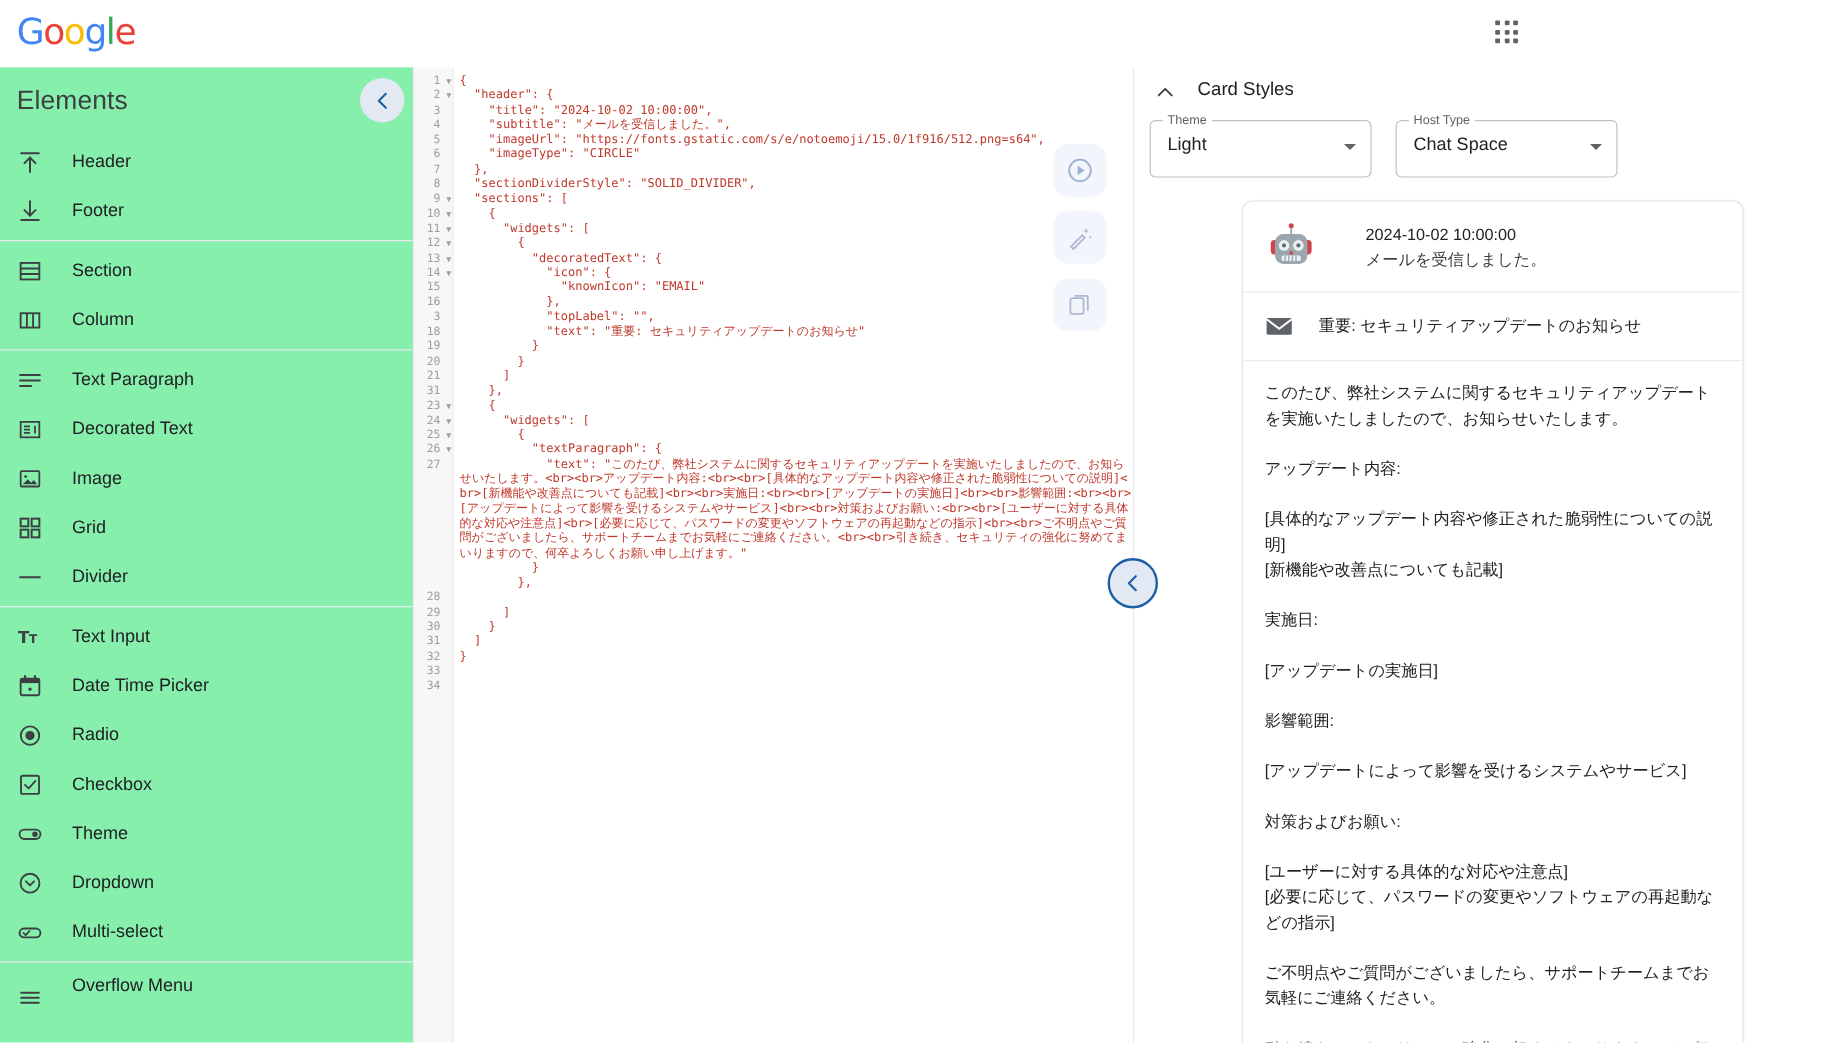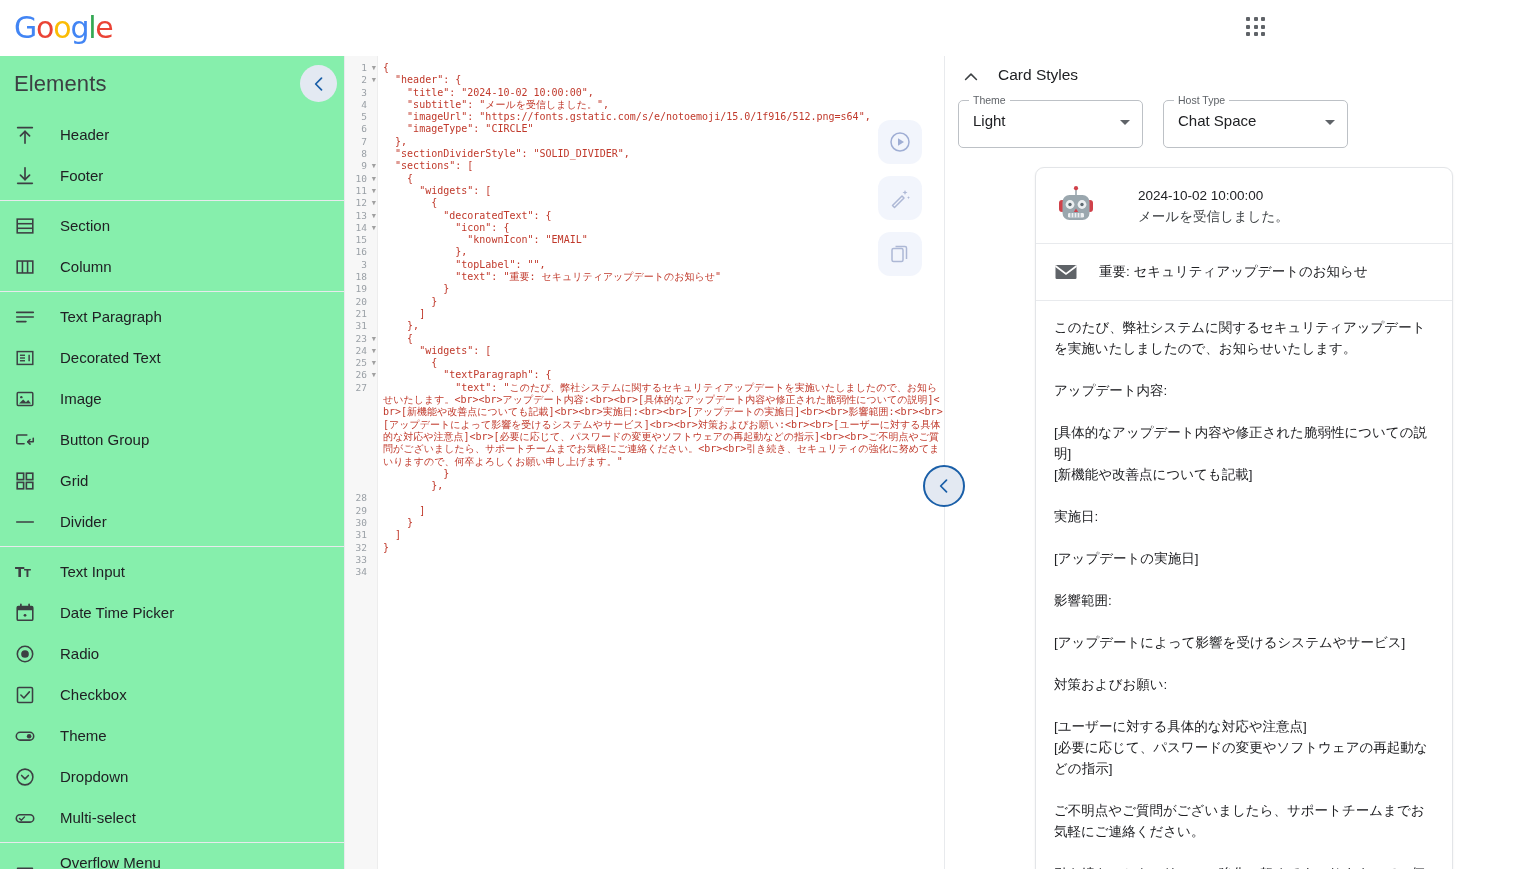--- a/index.html
+++ b/index.html
@@ -320,32 +320,20 @@
         <div class="item">
           <span class="ic">
             <svg width="22" height="22" viewBox="0 0 24 24">
               <rect x="3.5" y="5" width="17" height="14" rx="1" fill="none" stroke="#3c4043" stroke-width="1.6"></rect>
               <circle cx="8" cy="10" r="1.3" fill="#3c4043"></circle>
               <path d="M5.5 17 L10 12.5 L13 15.5 L15.5 13 L18.5 17 Z" fill="#3c4043"></path>
             </svg>
           </span>
           <span class="labels">
             <span class="lbl">Image</span>
-          </span>
-        </div>
-        <div class="item">
-          <span class="ic">
-            <svg width="22" height="22" viewBox="0 0 24 24">
-              <path d="M14 6.5 H4 a1 1 0 0 0 -1 1 V15 a1 1 0 0 0 1 1 H11" fill="none" stroke="#3c4043" stroke-width="1.7" stroke-linecap="round"></path>
-              <path d="M21 10 v4 h-6" fill="none" stroke="#3c4043" stroke-width="1.7" stroke-linecap="round" stroke-linejoin="round"></path>
-              <path d="M17.5 11.5 L15 14 L17.5 16.5" fill="none" stroke="#3c4043" stroke-width="1.7" stroke-linecap="round" stroke-linejoin="round"></path>
-            </svg>
-          </span>
-          <span class="labels">
-            <span class="lbl">Button Group</span>
           </span>
         </div>
         <div class="item">
           <span class="ic">
             <svg width="22" height="22" viewBox="0 0 24 24">
               <rect x="3.5" y="3.5" width="7" height="7" fill="none" stroke="#3c4043" stroke-width="1.8"></rect>
               <rect x="13.5" y="3.5" width="7" height="7" fill="none" stroke="#3c4043" stroke-width="1.8"></rect>
               <rect x="3.5" y="13.5" width="7" height="7" fill="none" stroke="#3c4043" stroke-width="1.8"></rect>
               <rect x="13.5" y="13.5" width="7" height="7" fill="none" stroke="#3c4043" stroke-width="1.8"></rect>
             </svg>

